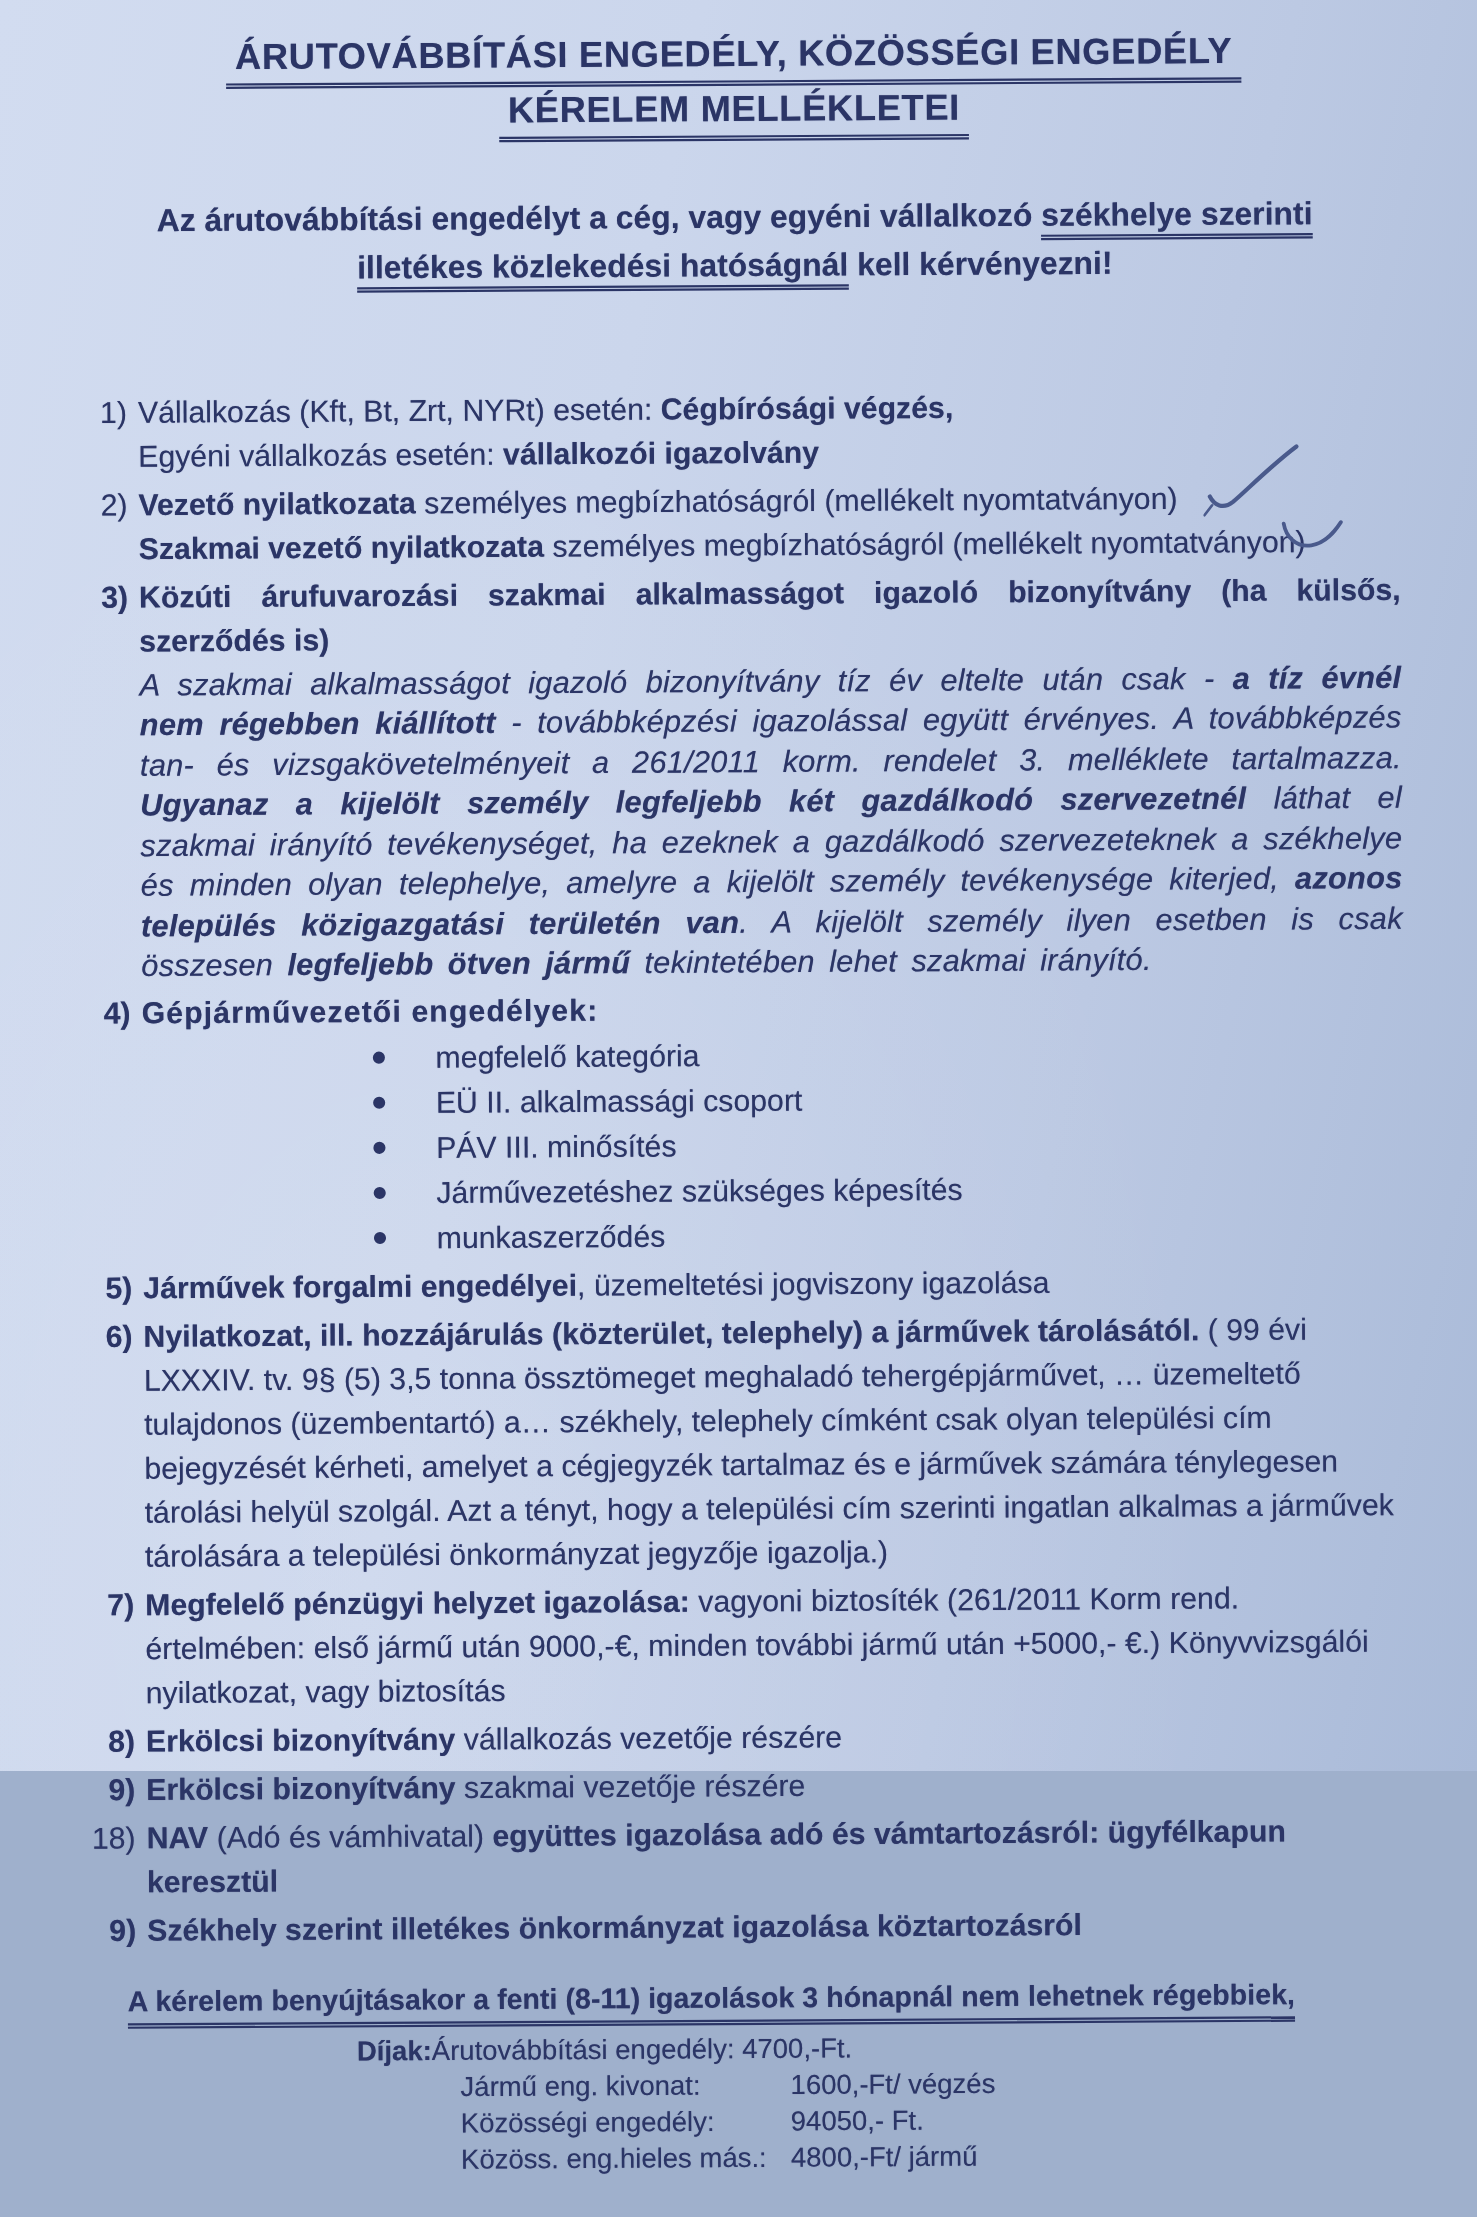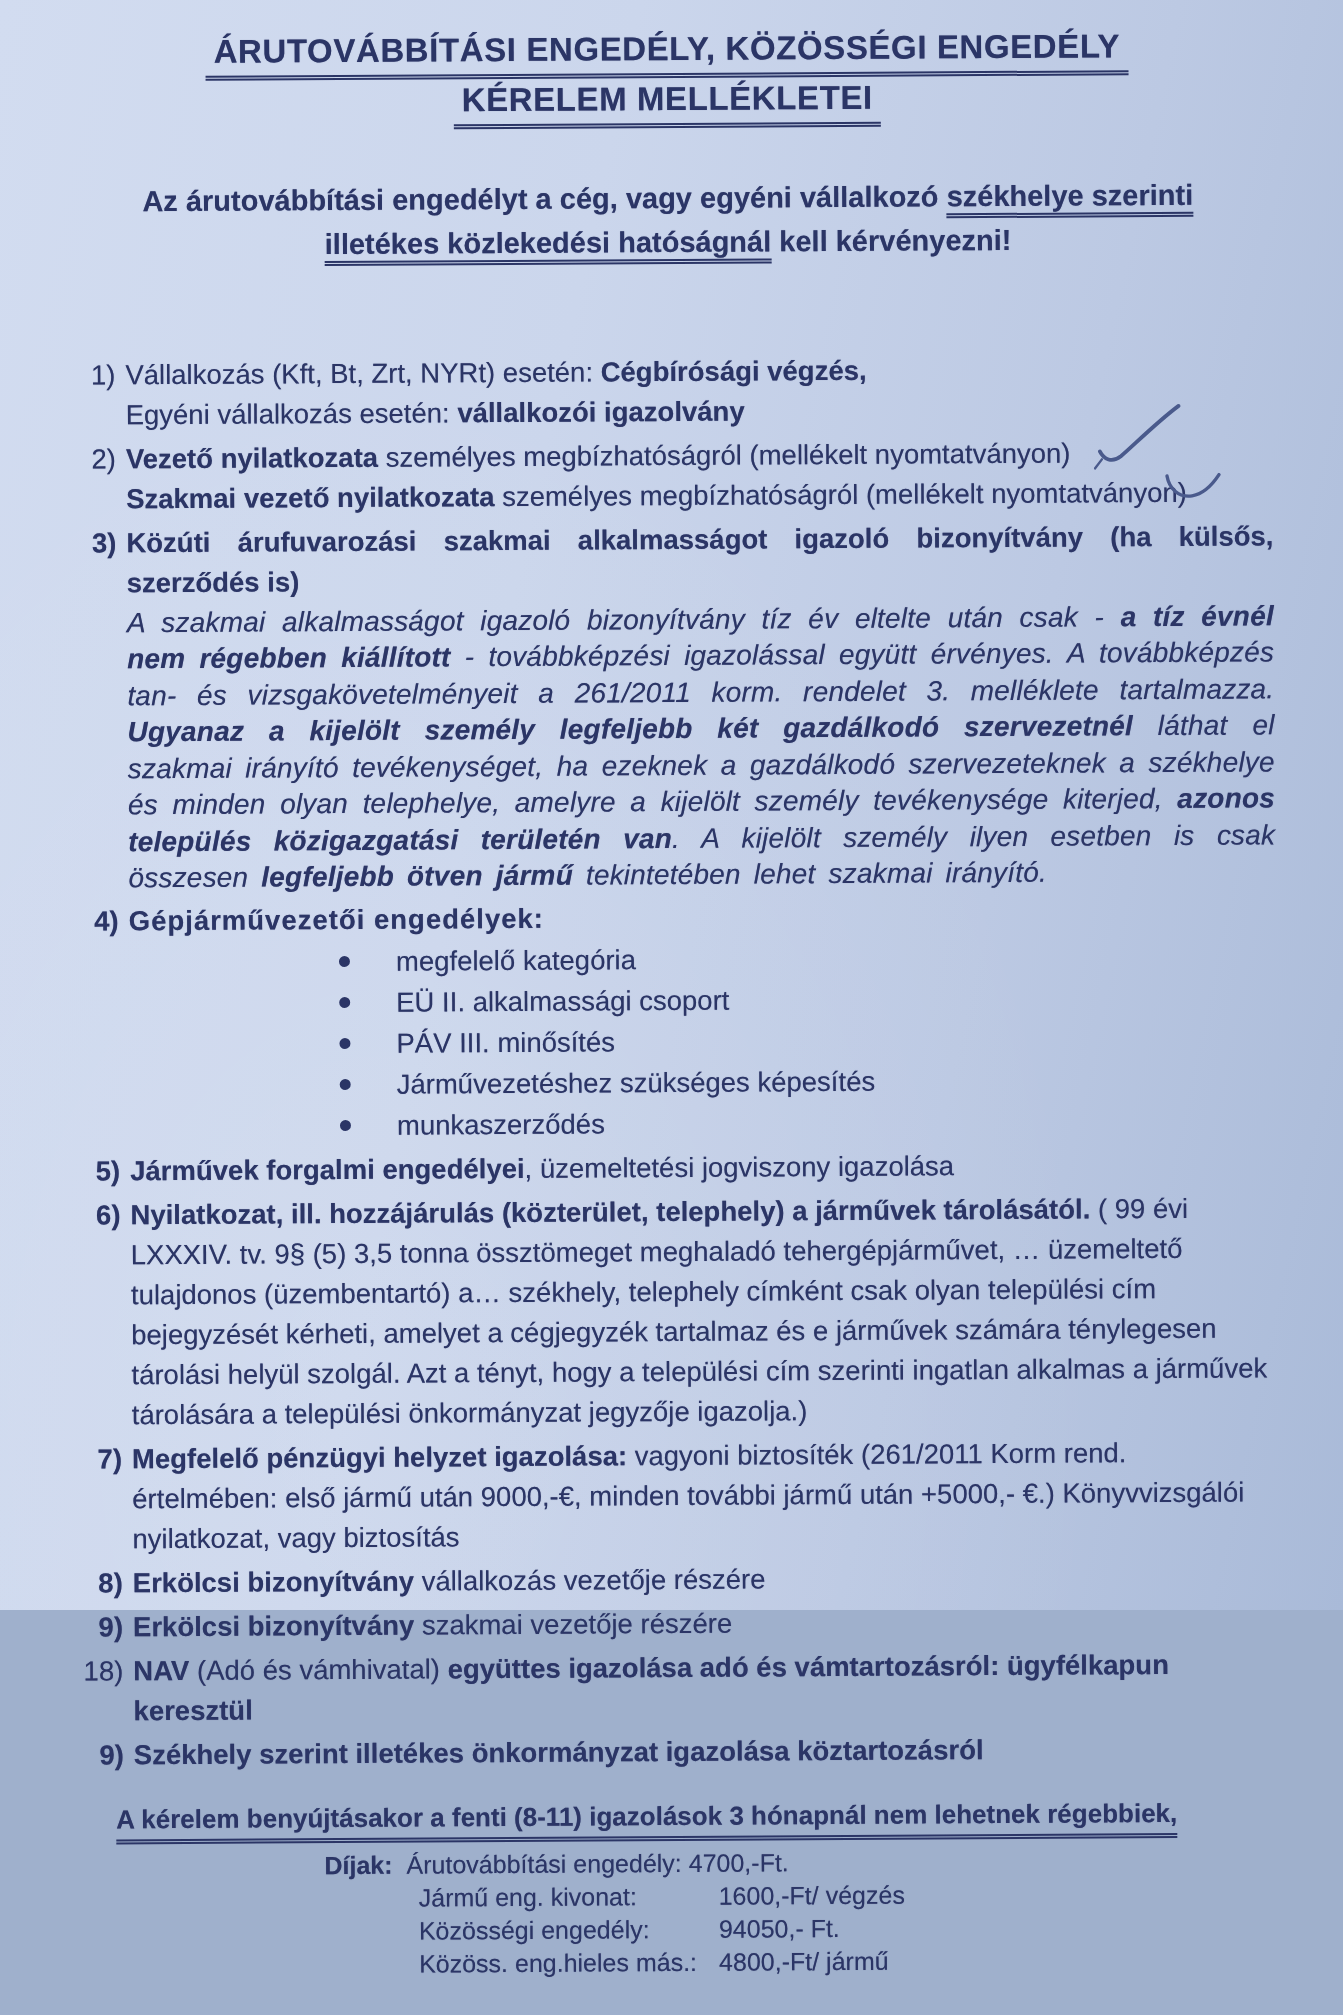--- a/index.html
+++ b/index.html
@@ -33,21 +33,21 @@
   
   .bullets{margin-top:1px;}
   .bullet-row{display:flex;line-height:41px;}
   .bullet-dot{flex:0 0 auto;width:11px;height:11px;border-radius:50%;background:#2b3566;
     margin:15px 46px 0 210px;}
   
   .note{display:table;margin:26px 0 4px 110px;font-size:26px;font-weight:bold;
     border-bottom:5px double #2b3566;padding-bottom:2px;line-height:36px;}
   
   .fees{margin-top:6px;padding-left:318px;font-size:25px;line-height:33px;}
-  .fees-first .fees-label{margin-right:14px;}
+  .fees-first .fees-label{}
   .fee-row{display:flex;}
   .fee-row .flabel{flex:0 0 300px;margin-left:94px;}
   
   .mark{position:absolute;}
   .mark svg{display:block;}
 </style>
 </head>
 <body>
 
 <div class="sheet">

